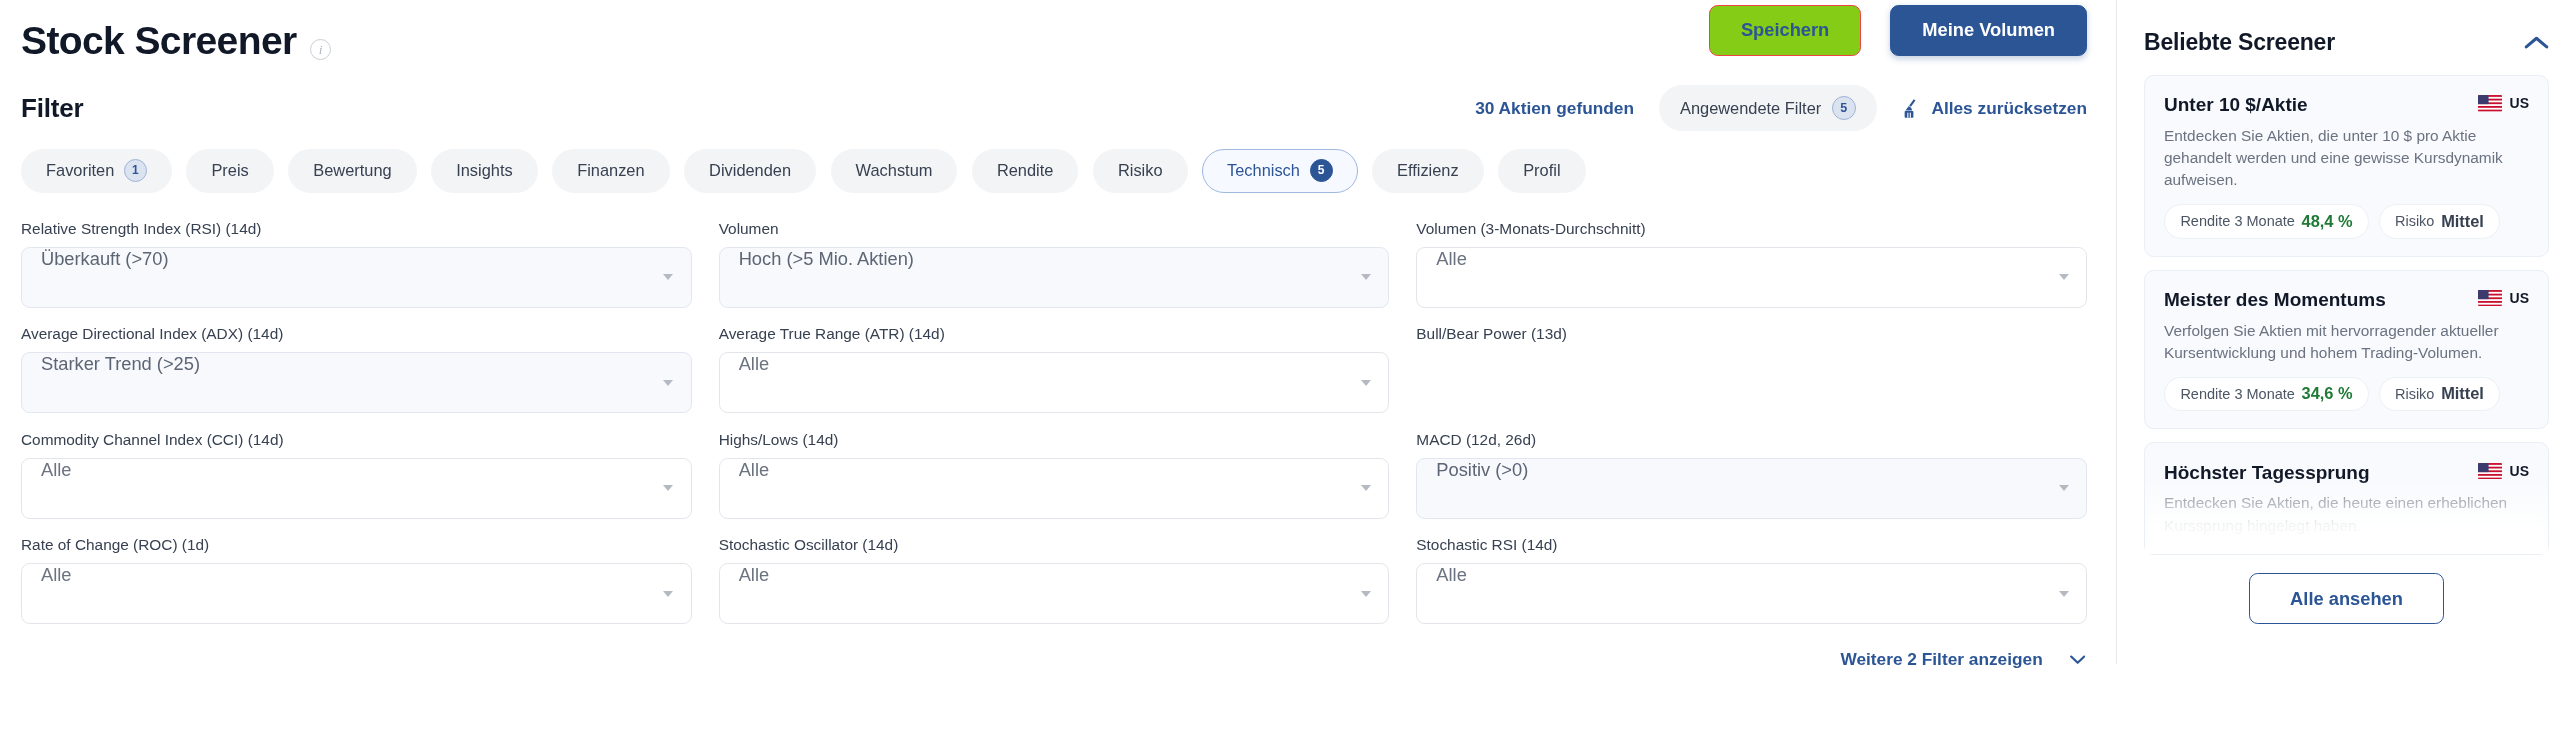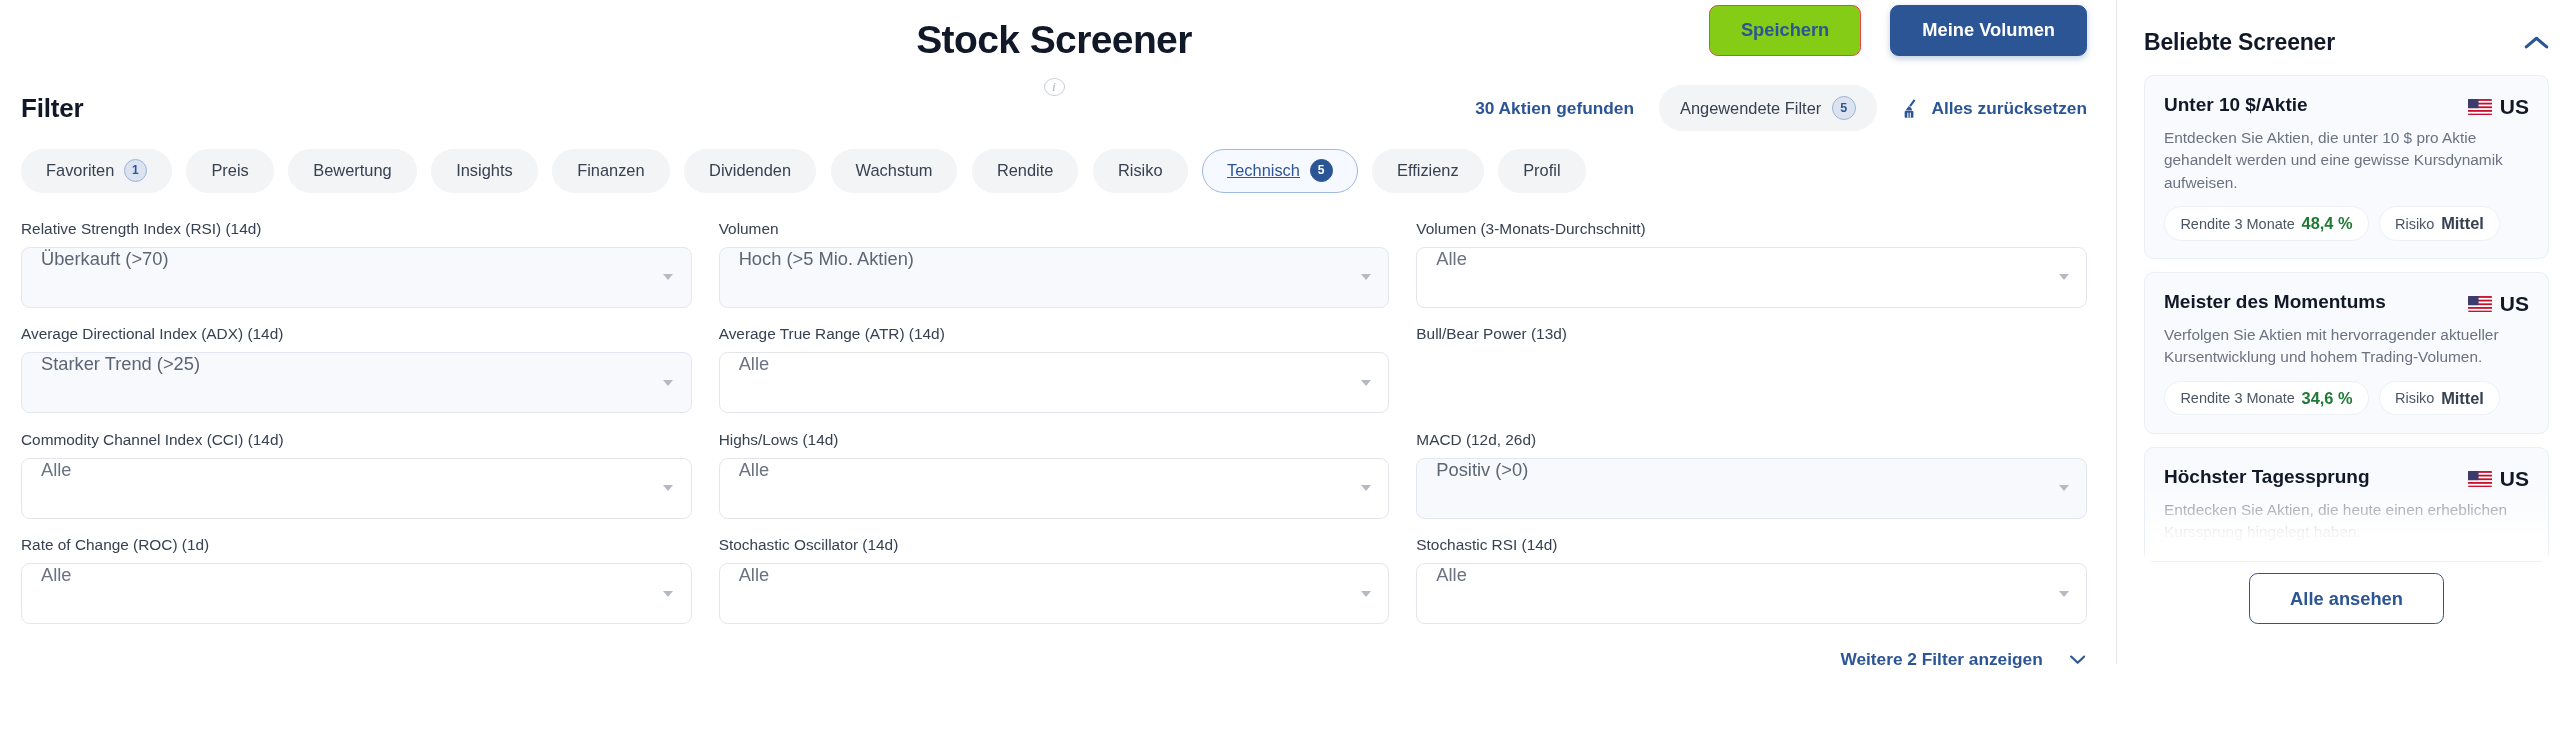--- a/index.html
+++ b/index.html
@@ -8,21 +8,21 @@
     background: #ffffff;
     font-family: "Liberation Sans", sans-serif;
     color: #1f2937;
     overflow: hidden;
   }
   .page { position: relative; width: 2576px; height: 740px; display: flex; }
 
   
   .main { width: 2116px; height: 740px; position: relative; padding: 0 29px 0 21px; }
 
-  .title-row { display: flex; align-items: center; gap: 13.5px; padding-top: 20px; height: 60px; flex-direction: column; }
+  .title-row { display: flex; align-items: flex-end; gap: 13.5px; padding-top: 20px; height: 60px; }
   .page-title { font-size: 39px; font-weight: 700; letter-spacing: -0.6px; color: #111827; line-height: 1; }
   .info-icon {
     width: 21px; height: 21px; border-radius: 50%;
     border: 1.5px solid #c9ced6; color: #b0b6c0;
     font-size: 13.5px; font-style: italic; font-family: "Liberation Serif", serif;
     display: flex; align-items: center; justify-content: center; margin-top: 5.8px;
   }
 
   .filter-bar {
     display: flex; align-items: center; height: 54px; margin-top: 21px;
@@ -47,21 +47,21 @@
   }
   .broom-icon { width: 19px; height: 21px; display: block; }
 
   
   .tabs { display: flex; gap: 14.5px; margin-top: 13.5px; flex-wrap: nowrap; }
   .tab {
     background: #f3f4f6; border: 1px solid transparent; border-radius: 29px;
     padding: 9.6px 24px; font-size: 16.4px; color: #374151; cursor: pointer;
     display: inline-flex; align-items: center; gap: 9.6px; white-space: nowrap; line-height: 1.2;
   }
-  .tab.active { background: #f6f9ff; border-color: #9fb8dd; color: #2c5596; text-decoration: underline; }
+  .tab.active { background: #f6f9ff; border-color: #9fb8dd; color: #2c5596; }
   .tab-badge {
     min-width: 23px; height: 23px; border-radius: 50%;
     background: #dbe3f1; border: 1px solid #9fb3d4; color: #2c5596;
     font-size: 12px; font-weight: 700;
     display: inline-flex; align-items: center; justify-content: center; padding: 0 3.9px;
   }
   .tab.active .tab-badge { background: #2c5596; border-color: #2c5596; color: #ffffff; }
 
   
   .filters-grid {
@@ -110,21 +110,21 @@
   .chev-up { width: 25px; height: 15.4px; display: block; cursor: pointer; }
 
   .screener-card {
     margin-top: 13px; background: #f8fafd; border: 1px solid #eaeef5; border-radius: 9.6px;
     padding: 17.3px 19px 17.3px 19px; position: relative;
   }
   .card-top { display: flex; align-items: flex-start; justify-content: space-between; gap: 9.6px; }
   .card-title { font-size: 19px; font-weight: 700; color: #111827; line-height: 1.25; }
   .card-region { display: flex; align-items: center; gap: 7.7px; flex-shrink: 0; padding-top: 1.9px; }
   .flag { width: 24px; height: 16.4px; display: block; border-radius: 1px; }
-  .region-code { font-size: 21px; font-weight: 700; color: #111827; }
+  .region-code { font-size: 14px; font-weight: 700; color: #111827; }
   .card-desc { font-size: 15.4px; color: #6b7280; line-height: 1.45; margin-top: 7.7px; }
   .pills { display: flex; flex-wrap: wrap; gap: 9.6px; margin-top: 12.5px; }
   .pill {
     background: #ffffff; border: 1px solid #edf0f5; border-radius: 21px;
     padding: 6.7px 15.4px; font-size: 14.5px; color: #4b5563; display: inline-flex; align-items: center; gap: 6.7px;
     white-space: nowrap;
   }
   .pill-strong { font-weight: 700; font-size: 16.4px; color: #374151; }
   .pill-value-pos { font-weight: 700; font-size: 16.4px; color: #1f7a36; }
 

